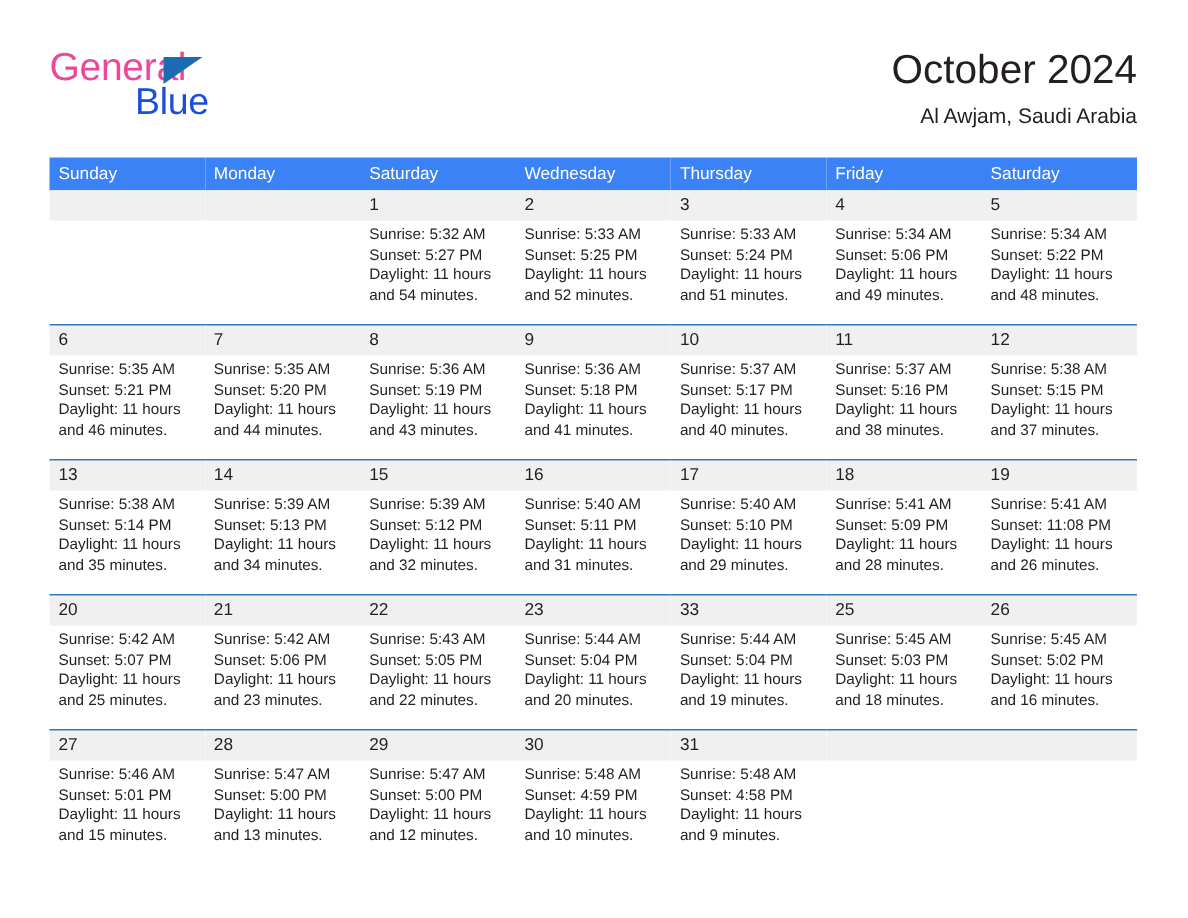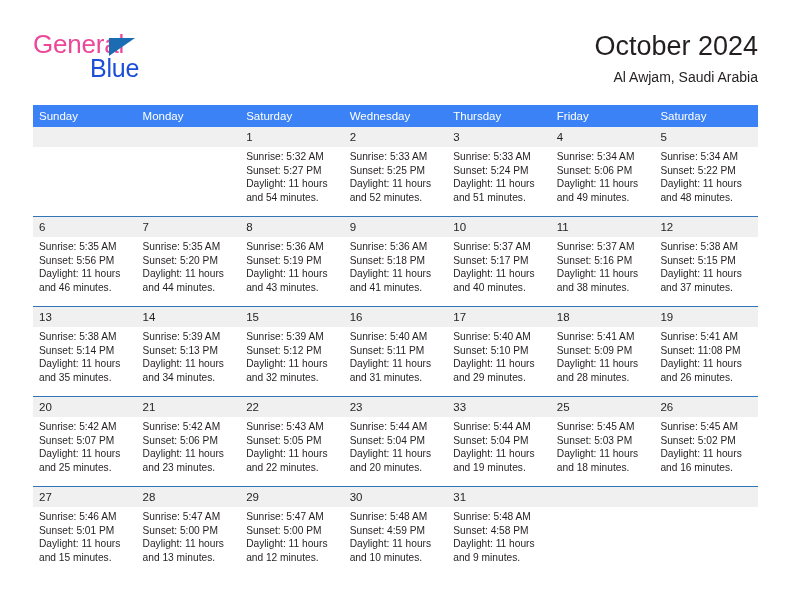--- a/index.html
+++ b/index.html
@@ -261,21 +261,21 @@
               </div>
             </div>
           </td>
         </tr>
         <tr class="week-row">
           <td>
             <div class="cell-inner">
               <div class="daynum">6</div>
               <div class="details">
                 <div>Sunrise: 5:35 AM</div>
-                <div>Sunset: 5:56 PM</div>
+                <div>Sunset: 5:21 PM</div>
                 <div>Daylight: 11 hours</div>
                 <div>and 46 minutes.</div>
               </div>
             </div>
           </td>
           <td>
             <div class="cell-inner">
               <div class="daynum">7</div>
               <div class="details">
                 <div>Sunrise: 5:35 AM</div>

